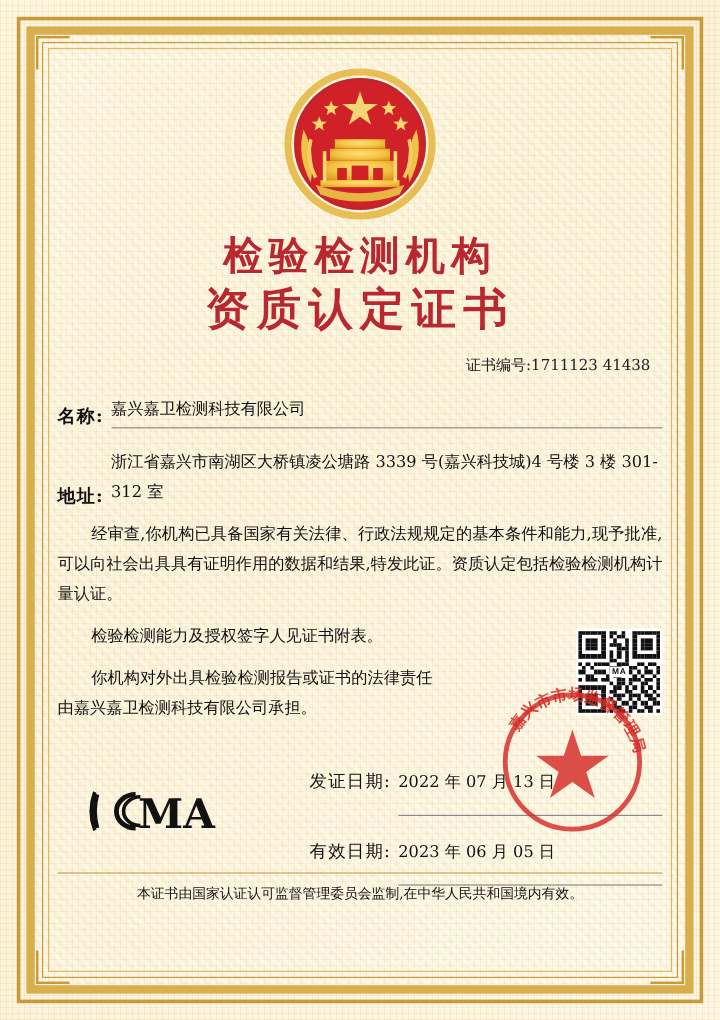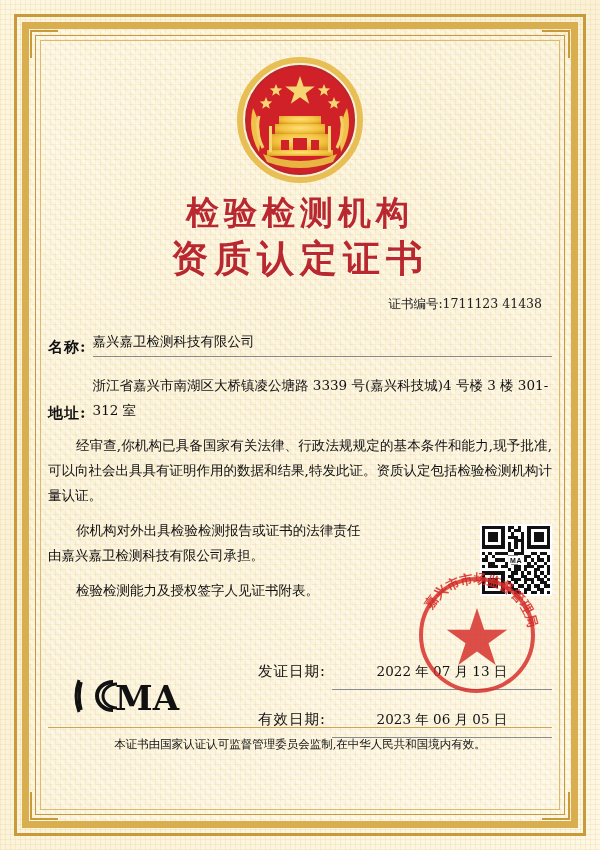--- a/index.html
+++ b/index.html
@@ -230,23 +230,22 @@
   }
   .date-row .lbl {
     flex: 0 0 auto;
     font-weight: normal;
     letter-spacing: 1px;
   }
   .date-row .val {
     flex: 1 1 auto;
     margin-left: 6px;
     border-bottom: 1px solid #8a8a8a;
-    padding-bottom: 8px;
+    padding-bottom: 18px;
     font-size: 13.5px;
-    text-align: center;
   }
   .date-row .val.empty { min-height: 18px; }
 
   
   .seal {
     position: absolute;
     right: 4px;
     bottom: 52px;
     width: 142px;
     height: 142px;
@@ -339,22 +338,22 @@
     </div>
 
     <div class="field">
       <div class="field-label">地址:</div>
       <div class="field-value">浙江省嘉兴市南湖区大桥镇凌公塘路 3339 号(嘉兴科技城)4 号楼 3 楼 301-312 室</div>
     </div>
 
     <div class="para">经审查,你机构已具备国家有关法律、行政法规规定的基本条件和能力,现予批准,可以向社会出具具有证明作用的数据和结果,特发此证。资质认定包括检验检测机构计量认证。</div>
 
     <div class="mid-block">
+      <div class="para">检验检测能力及授权签字人见证书附表。</div>
       <div class="para" style="width:62%">你机构对外出具检验检测报告或证书的法律责任由嘉兴嘉卫检测科技有限公司承担。</div>
-      <div class="para">检验检测能力及授权签字人见证书附表。</div>
       <div class="qr">
         <div class="qr-grid" id="qr-grid">
             <i class="on"></i>
             <i class="on"></i>
             <i class="on"></i>
             <i class="on"></i>
             <i class="on"></i>
             <i class="on"></i>
             <i class="on"></i>
             <i></i>

